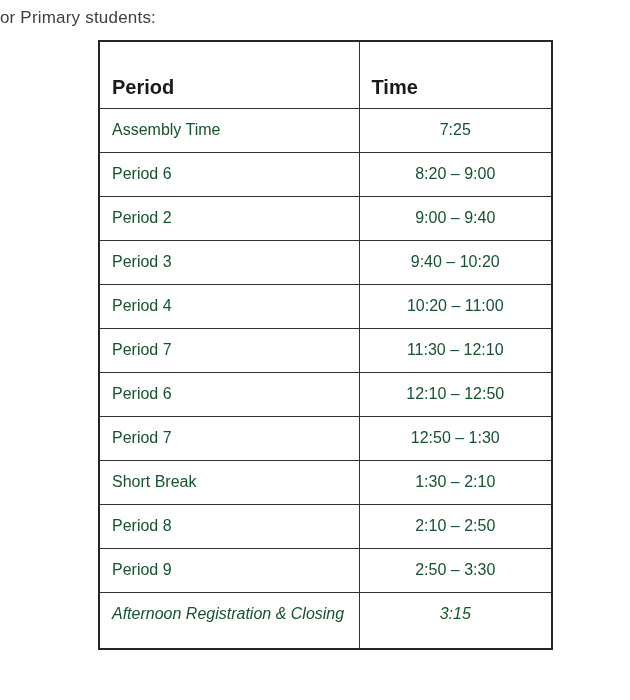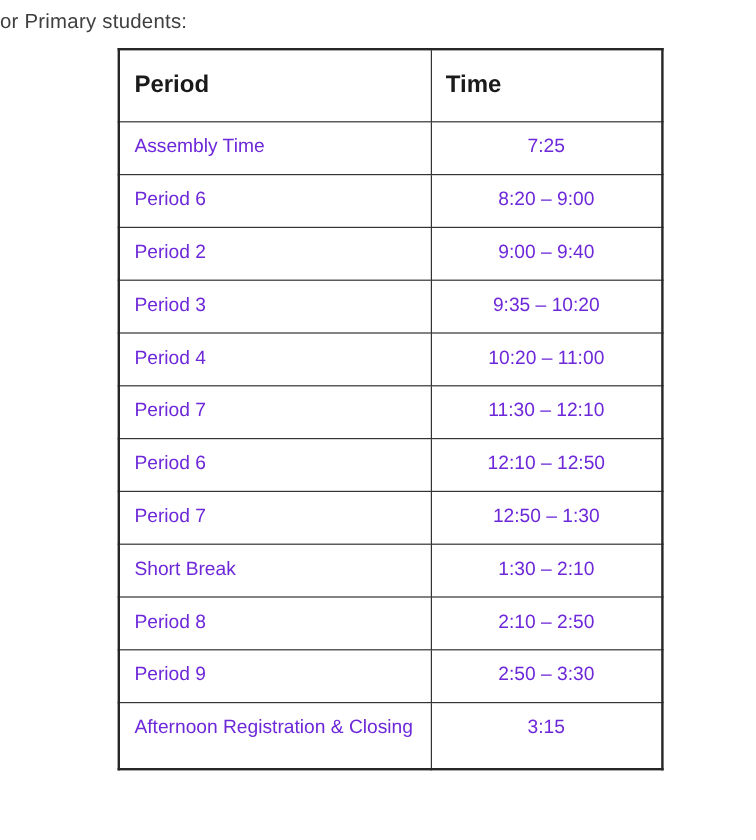--- a/index.html
+++ b/index.html
@@ -44,35 +44,35 @@
     border: 1.5px solid #333333;
     vertical-align: top;
     padding: 0;
     box-sizing: border-box;
   }
   table.schedule th {
     height: 60px;
     font-size: 20px;
     font-weight: bold;
     color: #1a1a1a;
-    padding: 16px 12px 8px 12px;
+    padding: 32px 12px 8px 12px;
     line-height: 26px;
   }
   th.period-h { text-align: left; }
   th.time-h   { text-align: left; }
   table.schedule td {
     height: 44px;
     font-size: 16px;
-    color: #6d28d9;
+    color: #14532d;
     line-height: 24px;
     padding: 9px 12px 8px 12px;
   }
   td.period-cell { text-align: left; }
   td.time-cell   { text-align: center; }
-  tr.last-row td { height: 56px; }
+  tr.last-row td { height: 56px; font-style: italic; }
 </style>
 </head>
 <body>
 
 <div class="page">
 
   <div class="intro-text">for Primary students:</div>
 
   <table class="schedule">
     <colgroup>
@@ -96,21 +96,21 @@
     <td class="time-cell">8:20 – 9:00</td>
   </tr>
 
   <tr>
     <td class="period-cell">Period 2</td>
     <td class="time-cell">9:00 – 9:40</td>
   </tr>
 
   <tr>
     <td class="period-cell">Period 3</td>
-    <td class="time-cell">9:35 – 10:20</td>
+    <td class="time-cell">9:40 – 10:20</td>
   </tr>
 
   <tr>
     <td class="period-cell">Period 4</td>
     <td class="time-cell">10:20 – 11:00</td>
   </tr>
 
 
   <tr>
     <td class="period-cell">Period 7</td>

